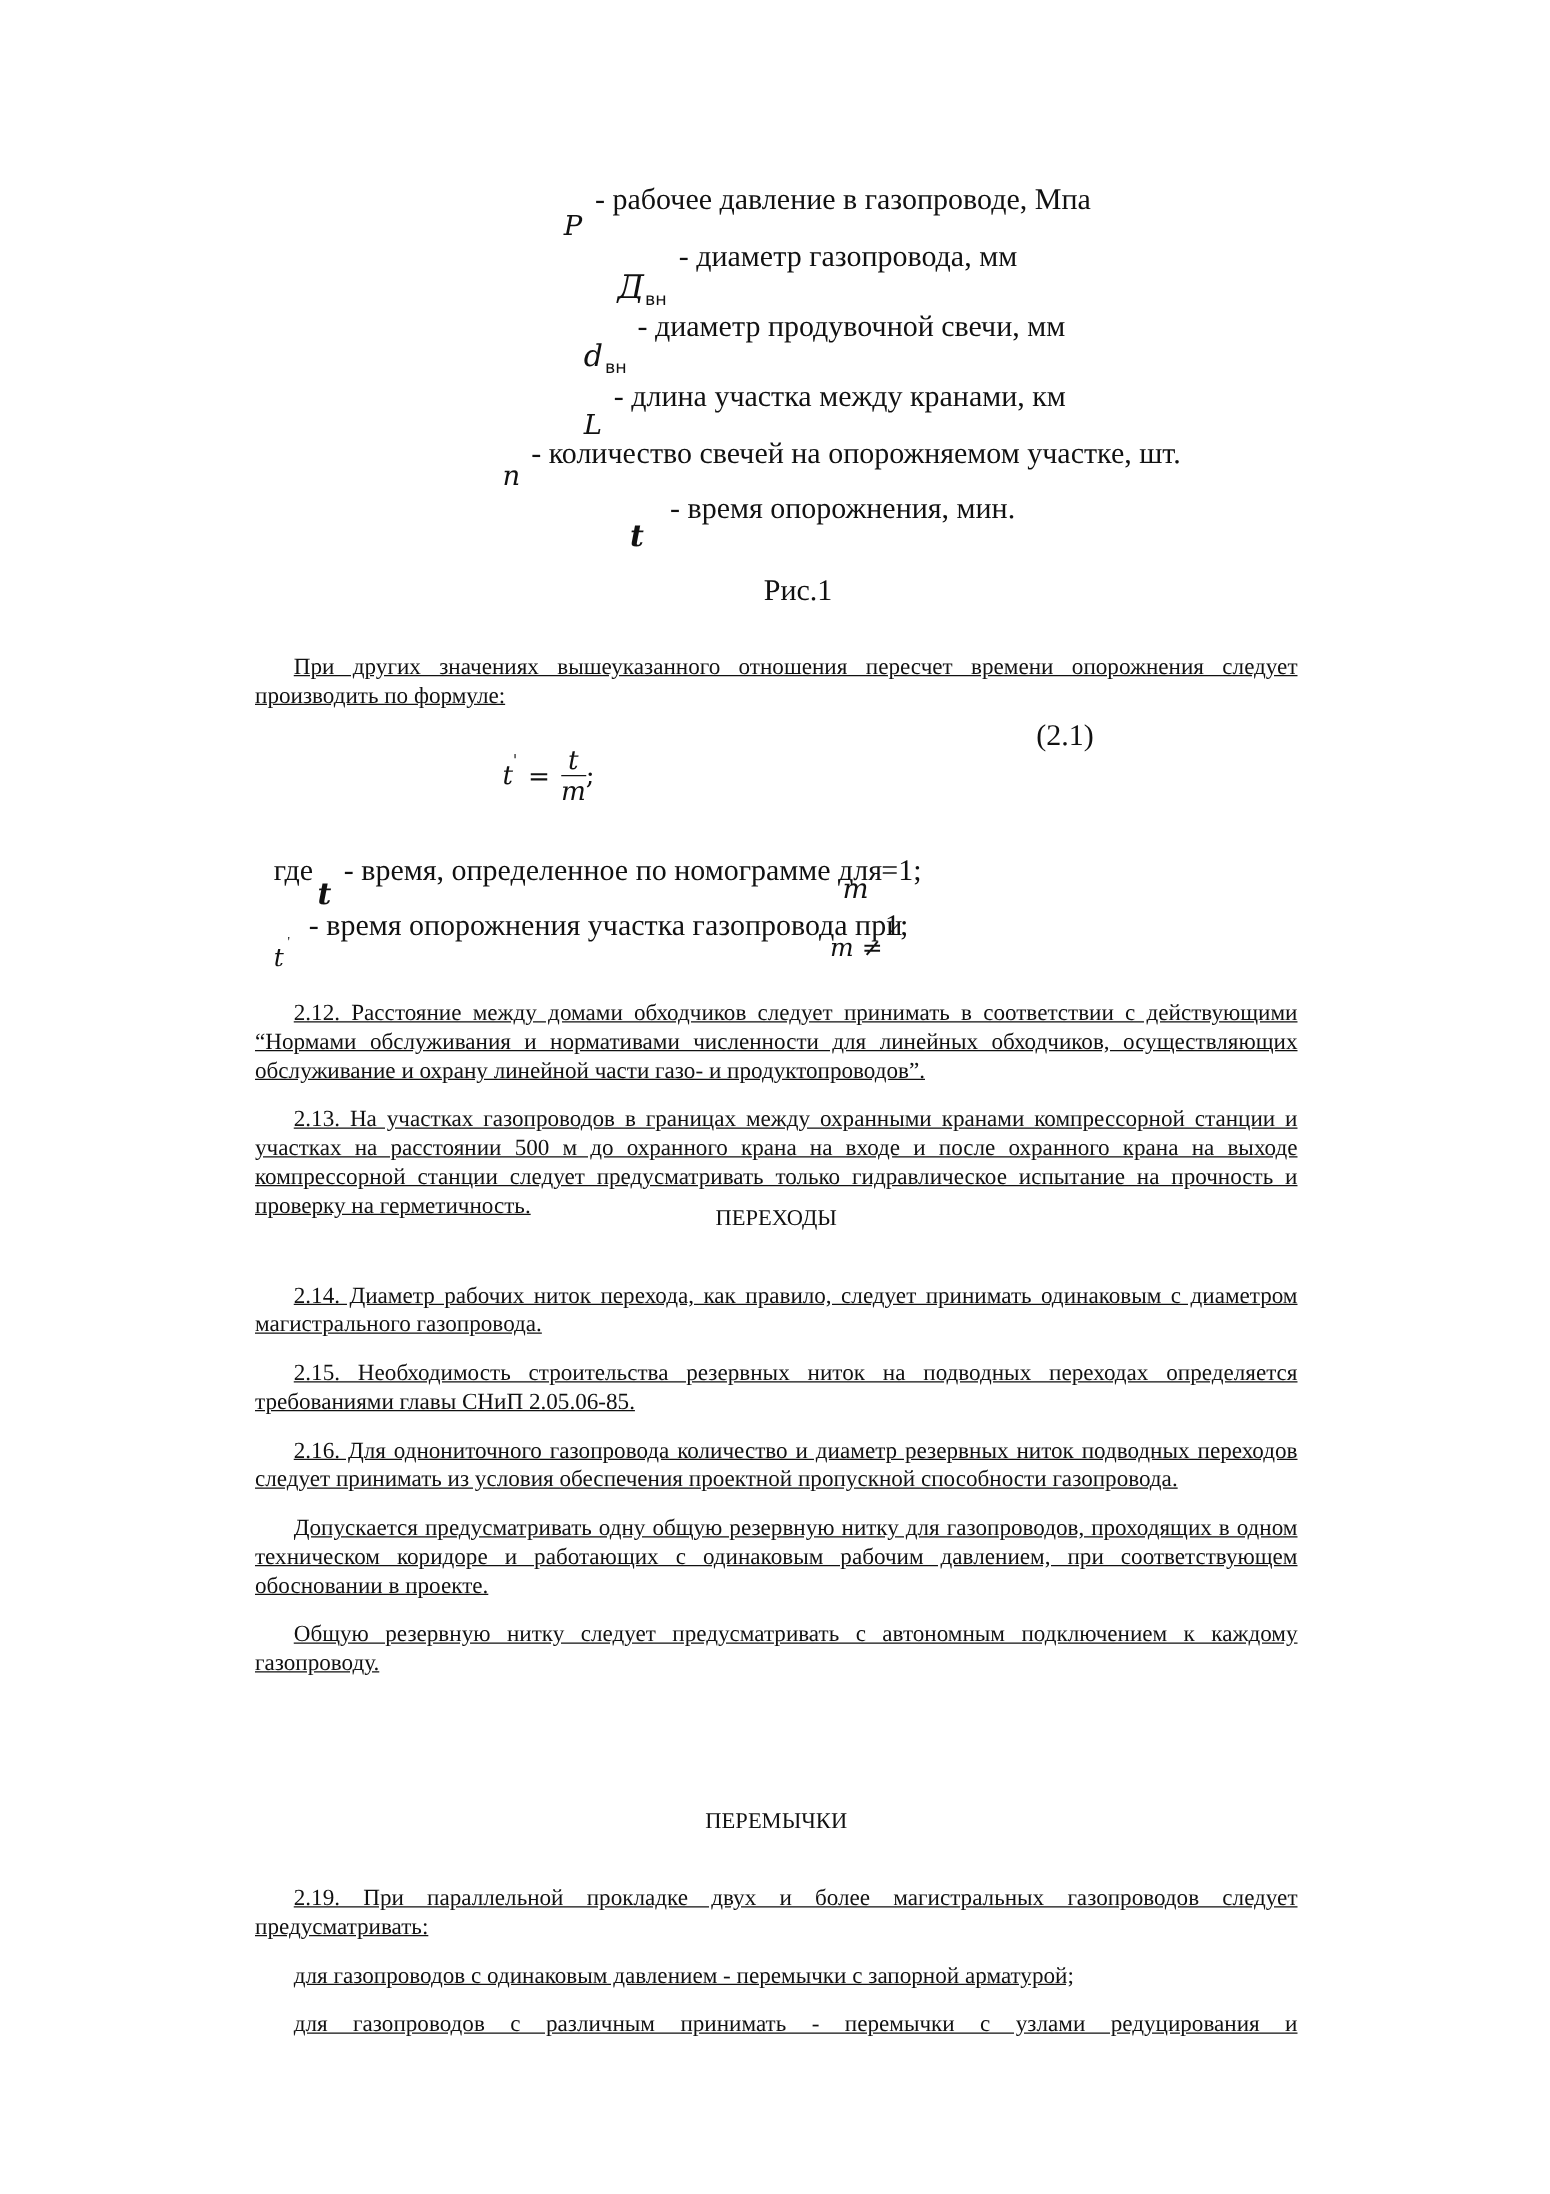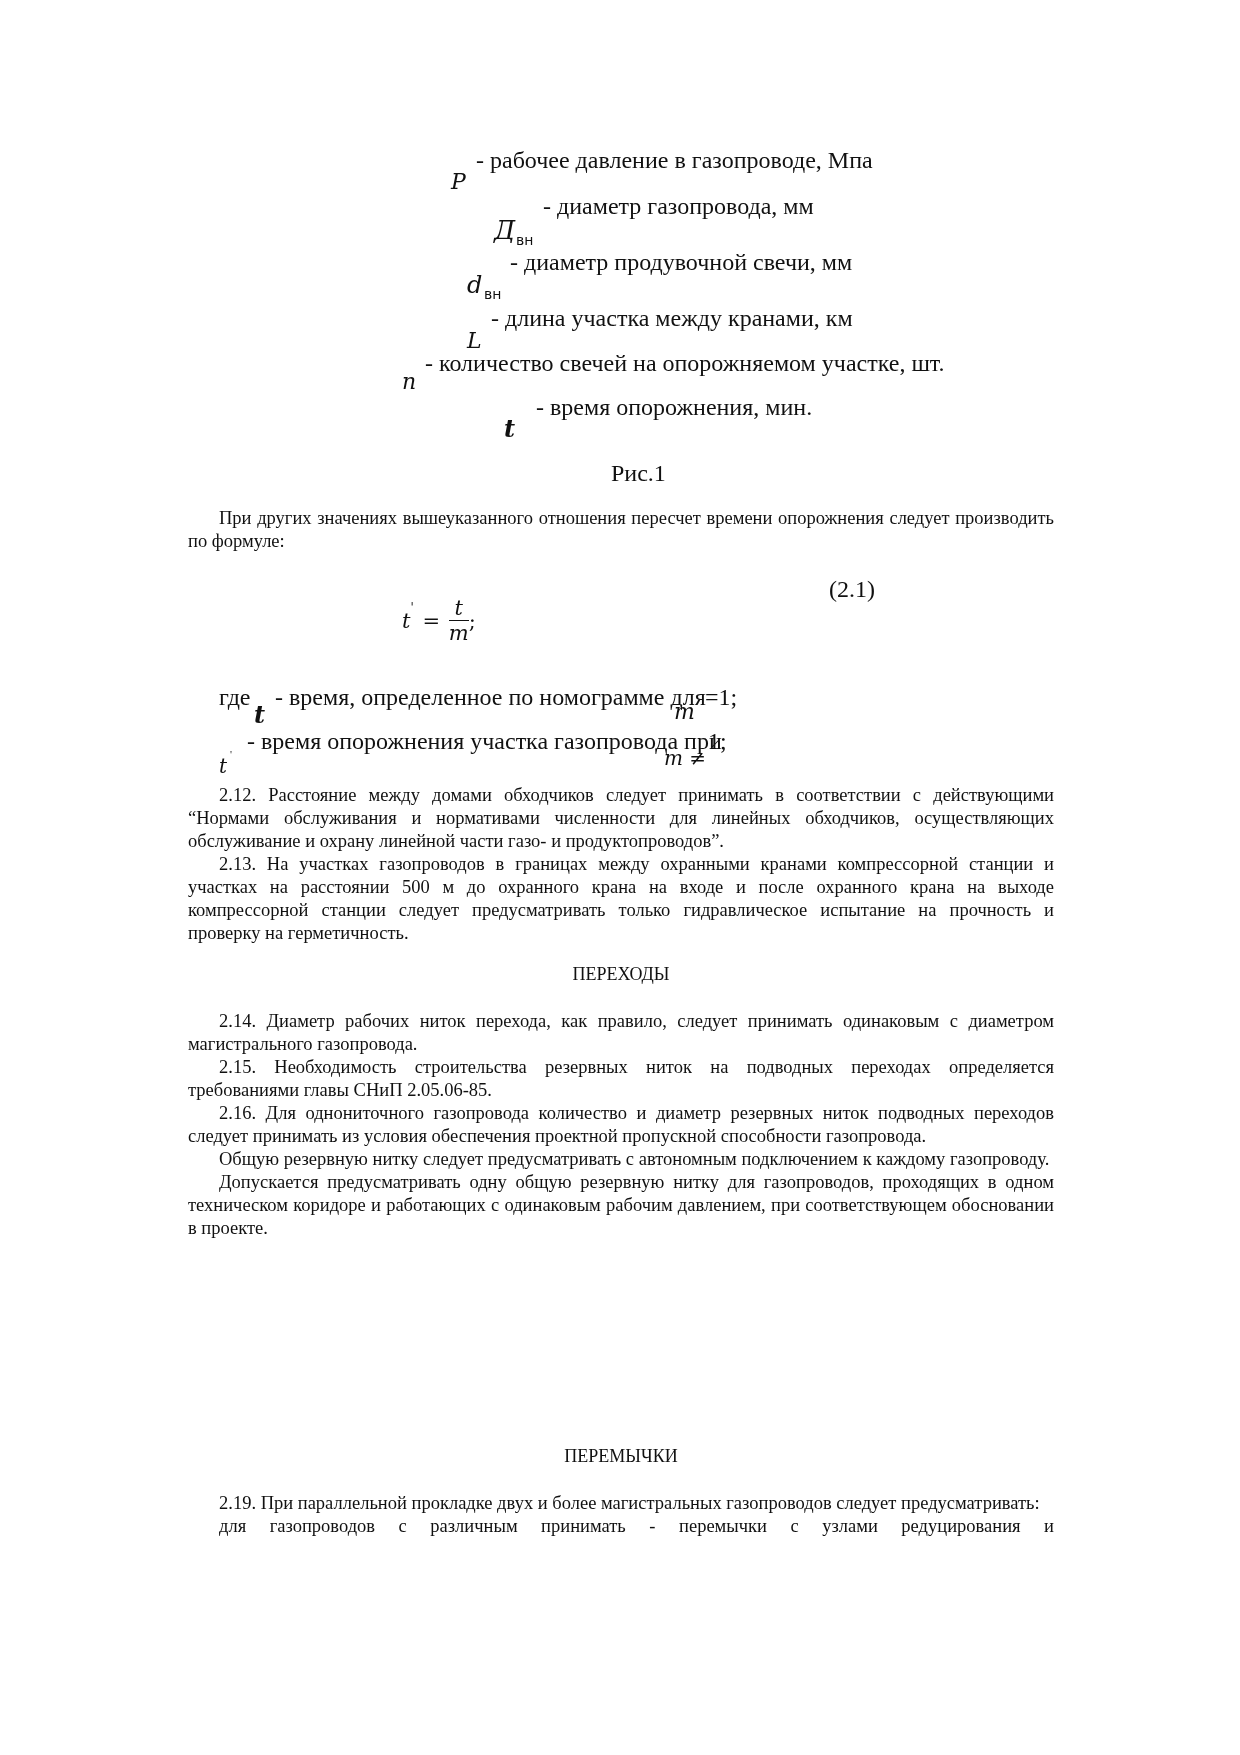--- a/index.html
+++ b/index.html
@@ -4,21 +4,21 @@
 <style>
   html, body { margin:0; padding:0; background:#ffffff; }
   body { width:1240px; height:1755px; position:relative; overflow:hidden;
          font-family:"Liberation Serif", serif; color:#111; }
   .abs { position:absolute; white-space:nowrap; }
   .t { font-size:24px; line-height:22px; }
   .sym { font-family:"DejaVu Serif", serif; font-style:italic; font-size:22px; line-height:24px; }
   .sub { font-size:14px; font-family:"DejaVu Sans", sans-serif; }
   .boldt { font-family:"DejaVu Serif", serif; font-style:italic; font-weight:bold; font-size:24px; }
   .body { position:absolute; left:188px; width:866px; }
-  .p { font-size:18.5px; line-height:23px; text-align:justify; text-align-last:left; margin:0; }
+  .p { font-size:18.5px; line-height:23px; text-align:justify; text-align-last:left; margin:16px;text-decoration:underline; }
   .ind { text-indent:31px; }
   .head { font-size:18px; font-weight:normal; text-align:center; }
   .frac { display:inline-block; vertical-align:middle; text-align:center; }
   .frac .num { display:block; border-bottom:1.5px solid #111; padding:0 4px; line-height:24px; }
   .frac .den { display:block; line-height:24px; }
 </style>
 </head>
 <body>
 
 <div>
@@ -77,22 +77,23 @@
   <p class="p ind">2.12. Расстояние между домами обходчиков следует принимать в соответствии с действующими “Нормами обслуживания и нормативами численности для линейных обходчиков, осуществляющих обслуживание и охрану линейной части газо- и продуктопроводов”.</p>
   <p class="p ind">2.13. На участках газопроводов в границах между охранными кранами компрессорной станции и участках на расстоянии 500 м до охранного крана на входе и после охранного крана на выходе компрессорной станции следует предусматривать только гидравлическое  испытание на прочность и проверку на герметичность.</p>
 </div>
 
 <div class="abs head" style="left:188px;width:866px;top:964px">ПЕРЕХОДЫ</div>
 
 <div class="body" style="top:1010px">
   <p class="p ind">2.14. Диаметр рабочих ниток перехода, как правило, следует принимать одинаковым с диаметром магистрального газопровода.</p>
   <p class="p ind">2.15. Необходимость строительства резервных ниток на подводных переходах определяется требованиями главы СНиП 2.05.06-85.</p>
   <p class="p ind">2.16. Для однониточного газопровода количество и диаметр резервных ниток подводных переходов следует принимать из условия обеспечения проектной пропускной способности газопровода.</p>
+  <p class="p ind">Допускается предусматривать одну общую резервную нитку для газопроводов, проходящих в одном техническом коридоре и работающих с одинаковым рабочим давлением, при соответствующем обосновании в проекте.</p>
   <p class="p ind">Общую резервную нитку следует предусматривать с автономным подключением к каждому газопроводу.</p>
-  <p class="p ind">Допускается предусматривать одну общую резервную нитку для газопроводов, проходящих в одном техническом коридоре и работающих с одинаковым рабочим давлением, при соответствующем обосновании в проекте.</p>
 </div>
 
 <div class="abs head" style="left:188px;width:866px;top:1446px">ПЕРЕМЫЧКИ</div>
 
 <div class="body" style="top:1492px">
   <p class="p ind">2.19. При параллельной прокладке двух и более магистральных газопроводов следует предусматривать:</p>
+  <p class="p ind">для газопроводов с одинаковым давлением - перемычки с запорной арматурой;</p>
   <p class="p ind" style="text-align-last:justify">для газопроводов с различным принимать - перемычки с узлами редуцирования и</p>
 </div>
 
 </body></html>

